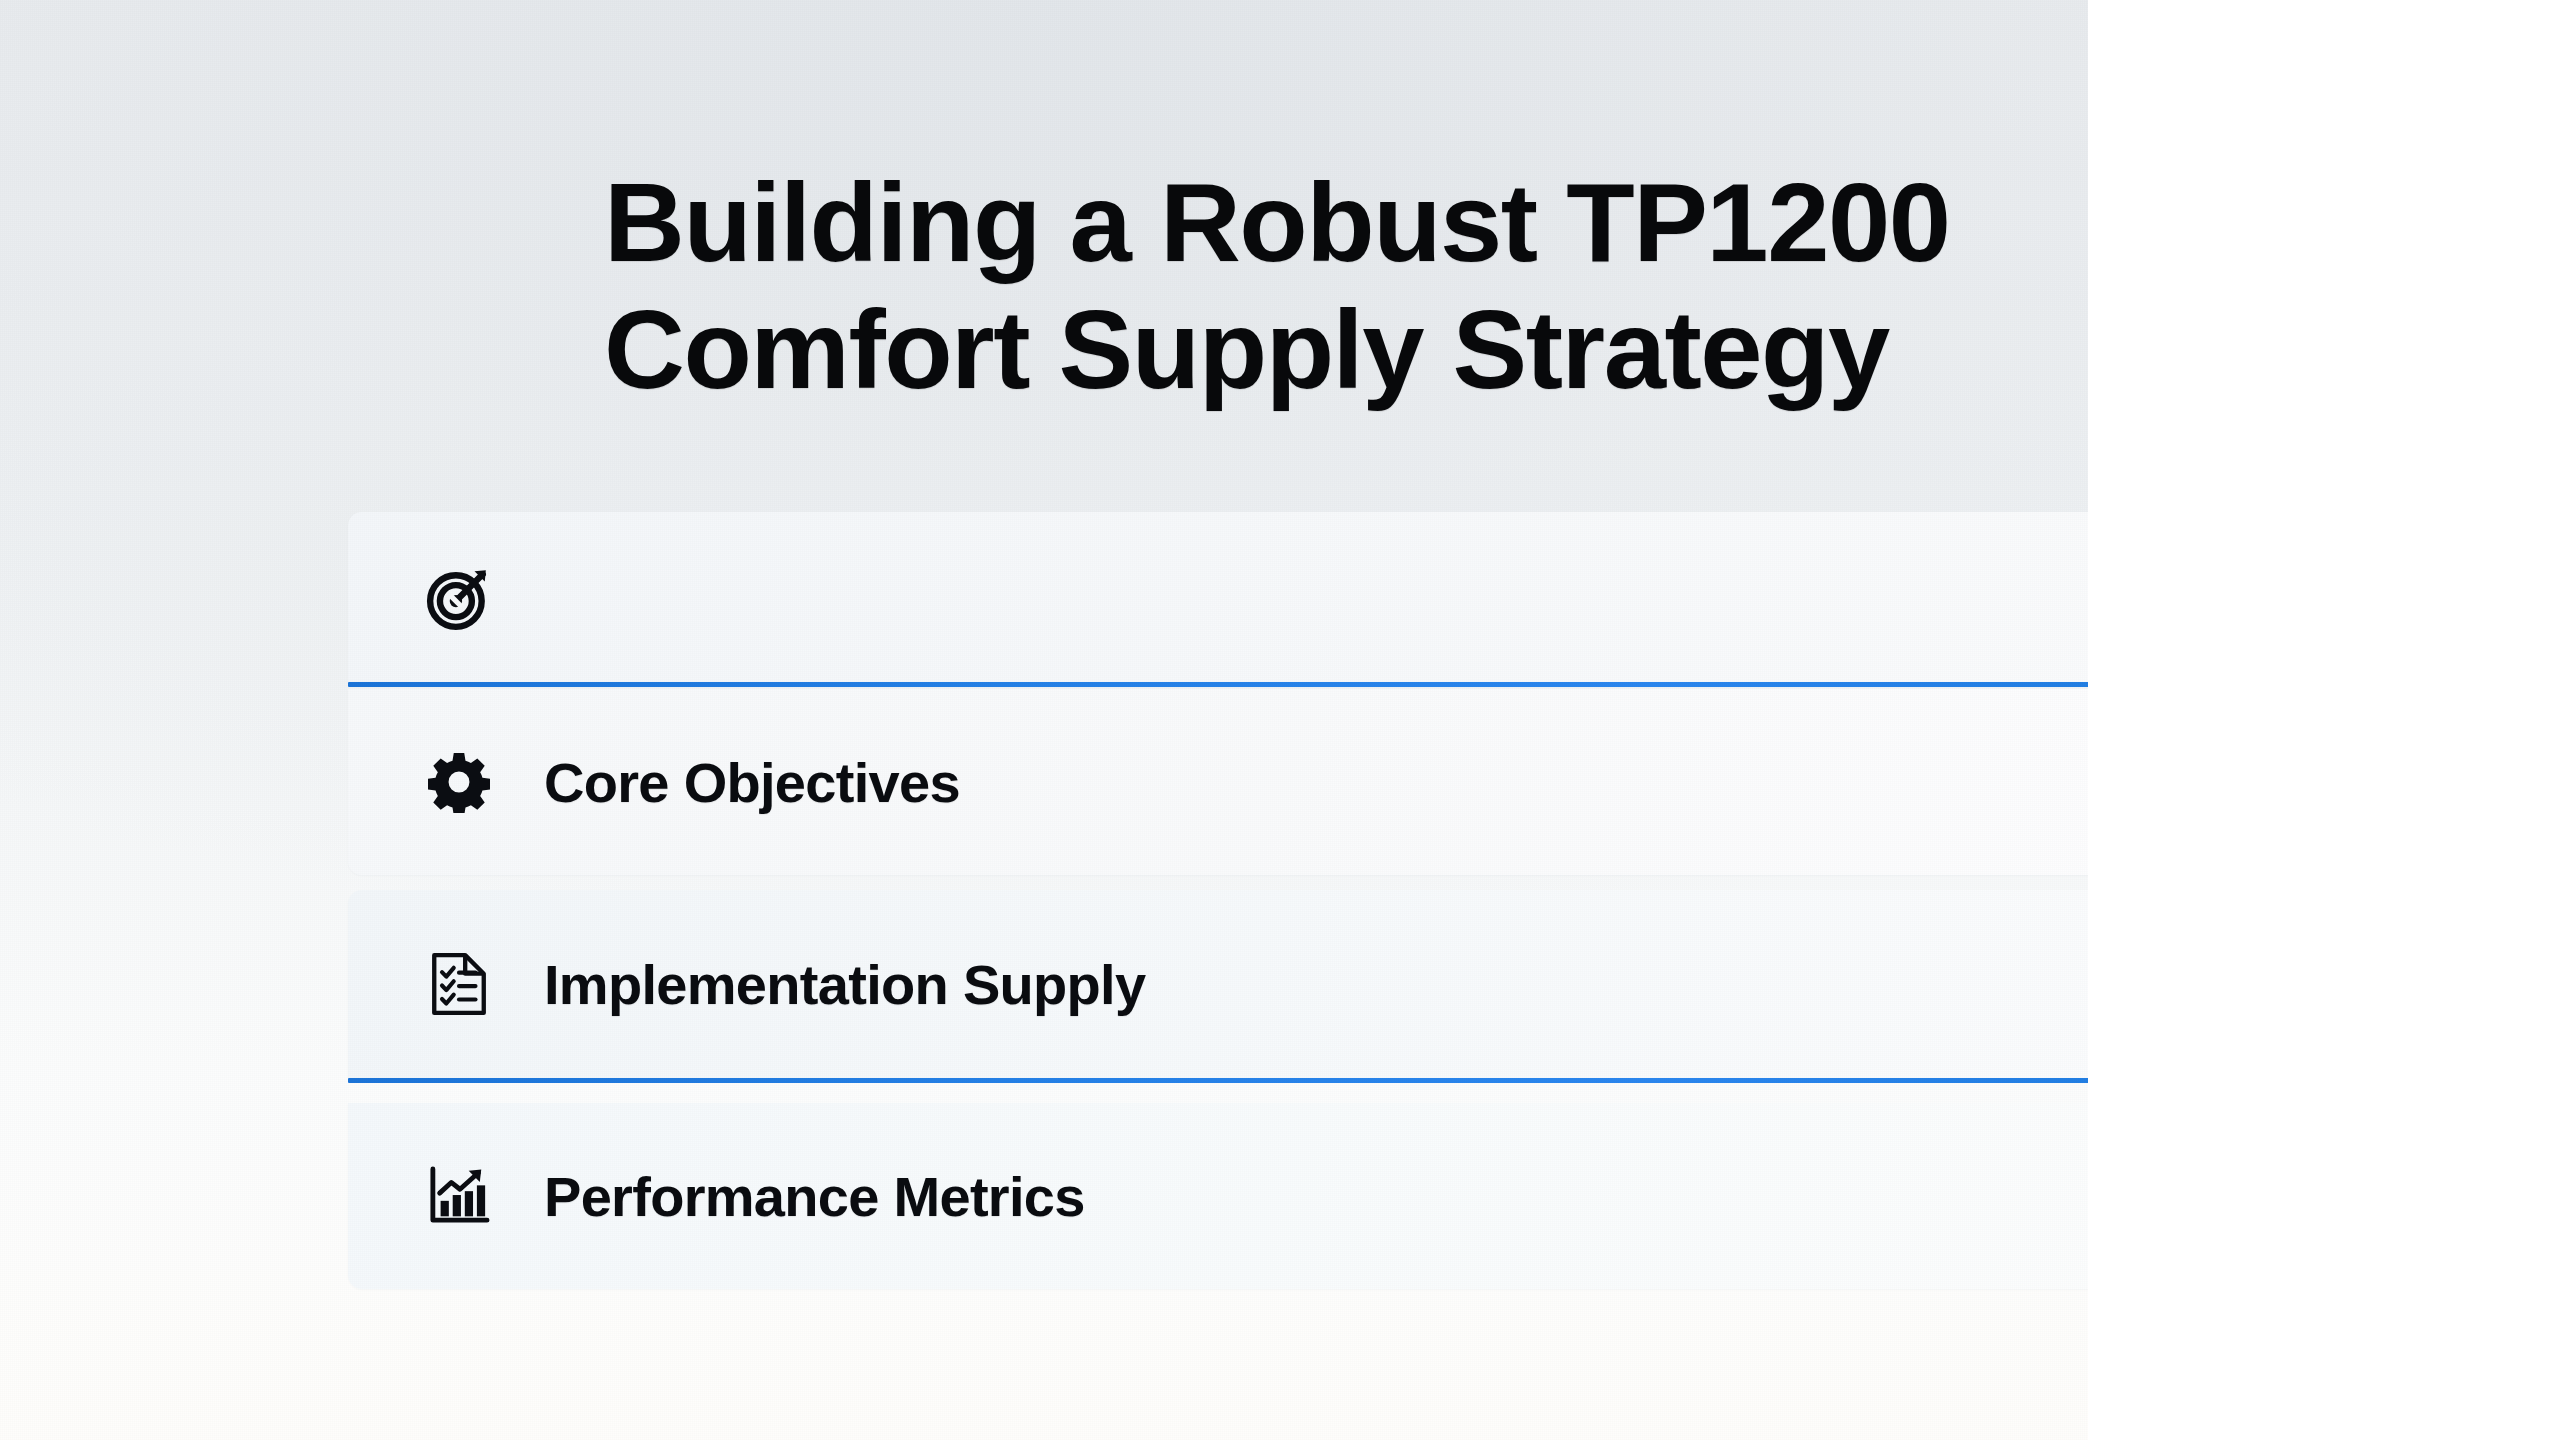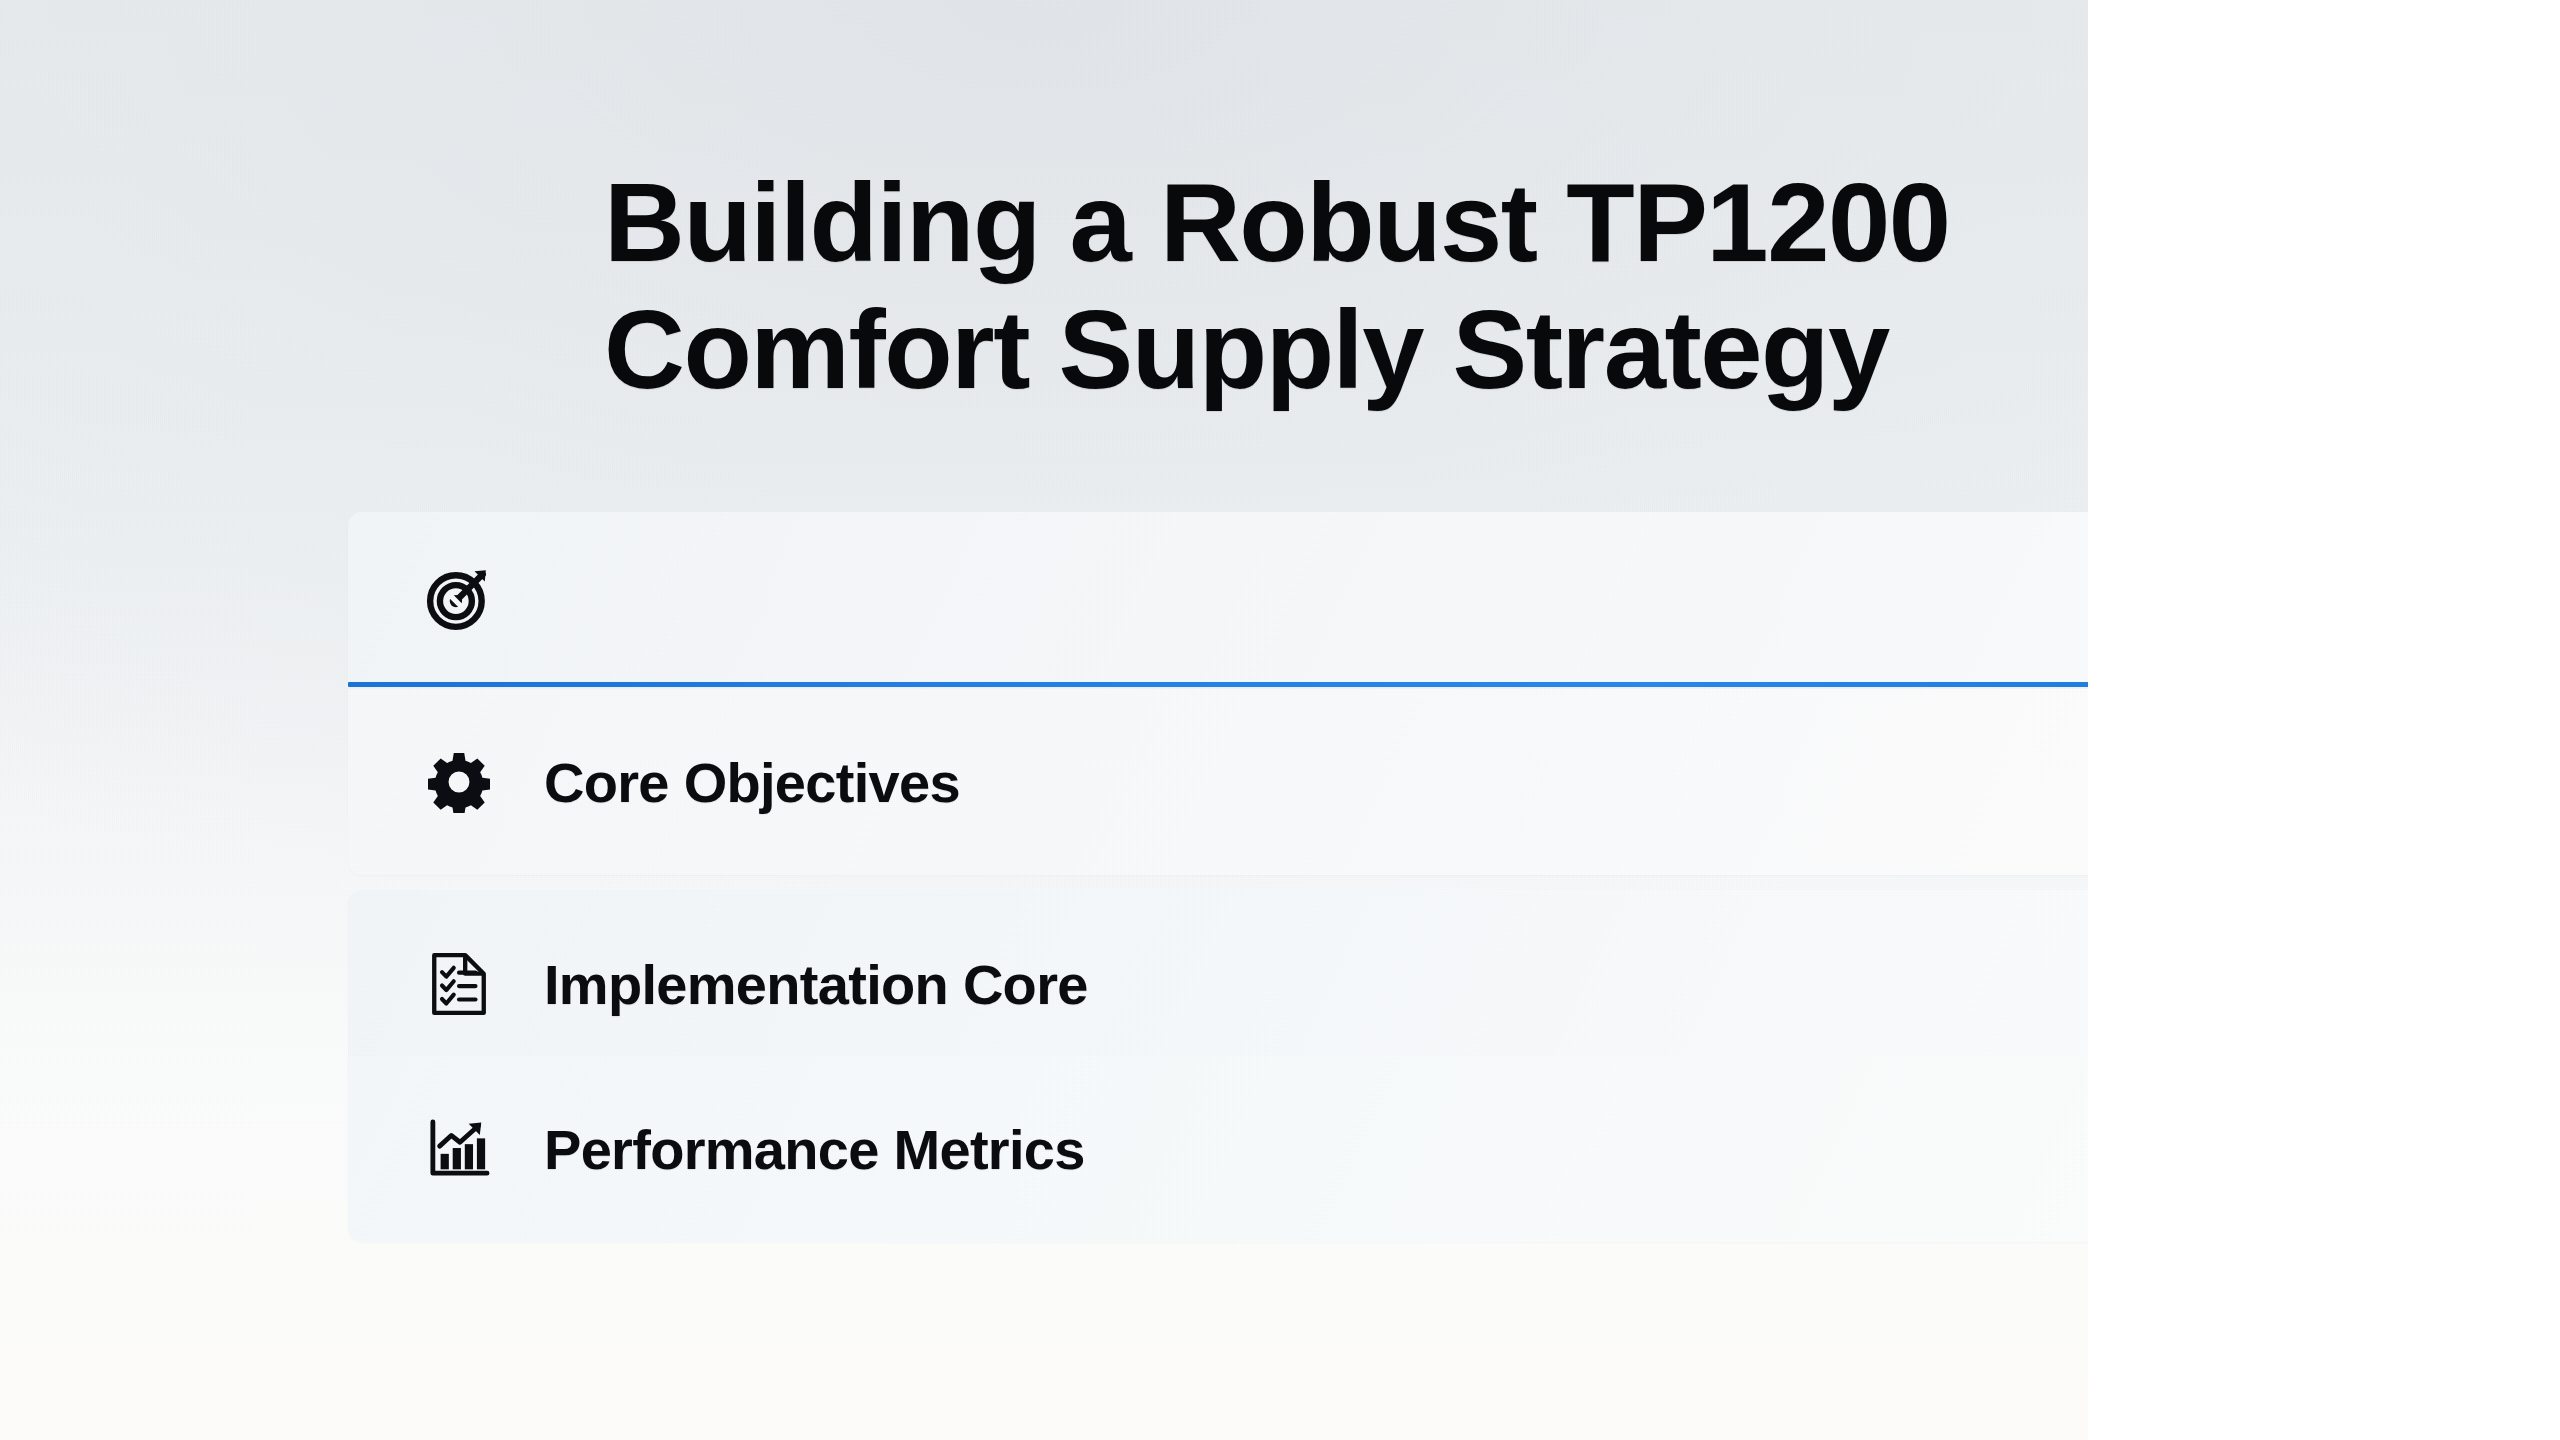--- a/index.html
+++ b/index.html
@@ -93,21 +93,21 @@
     box-shadow: 0 1px 2px rgba(40,60,90,0.03);
   }
   .card-3 {
     top: 378px;
     height: 188px;
     border-radius: 14px 14px 0 0;
     background: linear-gradient(115deg, #f2f6f9 0%, #f6f9fb 48%, #fbfcfd 100%);
     box-shadow: 0 1px 2px rgba(40,60,90,0.035);
   }
   .card-4 {
-    top: 544px;
+    top: 591px;
     height: 186px;
     border-radius: 0 0 14px 14px;
     background: linear-gradient(115deg, #f4f8fb 0%, #f8fbfc 50%, #fcfdfd 100%);
     box-shadow: 0 1px 2px rgba(40,60,90,0.03);
   }
 
   
   .divider {
     position: absolute;
     left: 0;
@@ -188,21 +188,21 @@
           <path d="M4 4 h30 l18 18 v38 a0 0 0 0 1 0 0 h-48 z" fill="none" stroke="currentColor" stroke-width="4.2" stroke-linejoin="round"></path>
           <path d="M34 4 v18 h18" fill="none" stroke="currentColor" stroke-width="4.2" stroke-linejoin="round"></path>
           <path d="M11.5 20.5 l4.2 4.4 l7.2-8.6" fill="none" stroke="currentColor" stroke-width="4" stroke-linecap="round" stroke-linejoin="round"></path>
           <path d="M11.5 33.5 l4.2 4.4 l7.2-8.6" fill="none" stroke="currentColor" stroke-width="4" stroke-linecap="round" stroke-linejoin="round"></path>
           <path d="M11.5 46.5 l4.2 4.4 l7.2-8.6" fill="none" stroke="currentColor" stroke-width="4" stroke-linecap="round" stroke-linejoin="round"></path>
           <path d="M28 21 h16" fill="none" stroke="currentColor" stroke-width="4" stroke-linecap="round"></path>
           <path d="M28 34 h16" fill="none" stroke="currentColor" stroke-width="4" stroke-linecap="round"></path>
           <path d="M28 47 h16" fill="none" stroke="currentColor" stroke-width="4" stroke-linecap="round"></path>
         </svg>
       </span>
-      <span class="row-label">Implementation Core</span>
+      <span class="row-label">Implementation Supply</span>
     </div>
 
     <div class="divider divider-2"></div>
 
     <div class="card card-4">
       <span class="row-icon">
         <svg width="62" height="60" viewBox="0 0 64 62" aria-hidden="true">
           <path d="M5 3 V56 H61" fill="none" stroke="currentColor" stroke-width="5" stroke-linecap="round" stroke-linejoin="round"></path>
           <rect x="13" y="36" width="8.5" height="16" fill="currentColor"></rect>
           <rect x="25.5" y="30" width="8.5" height="22" fill="currentColor"></rect>

